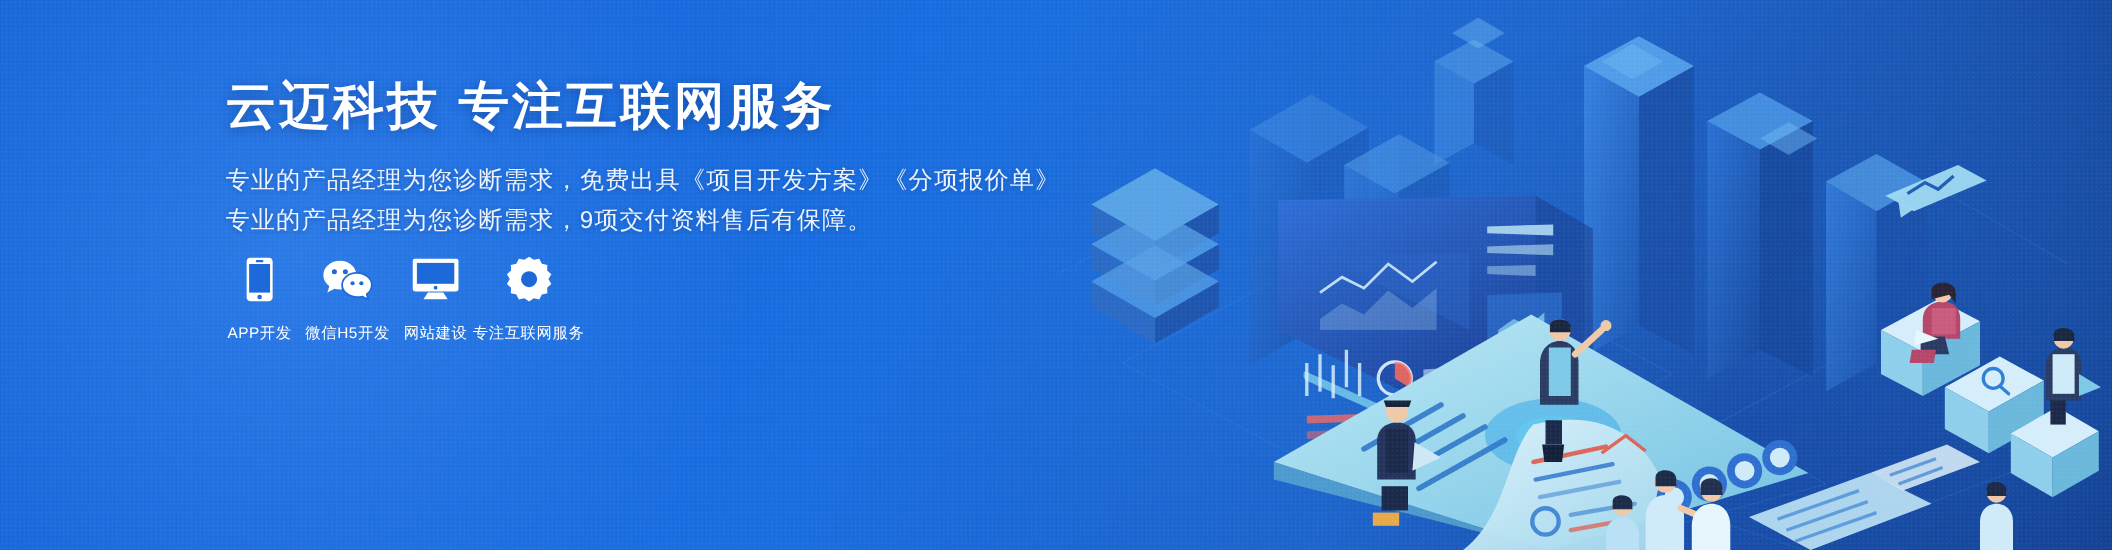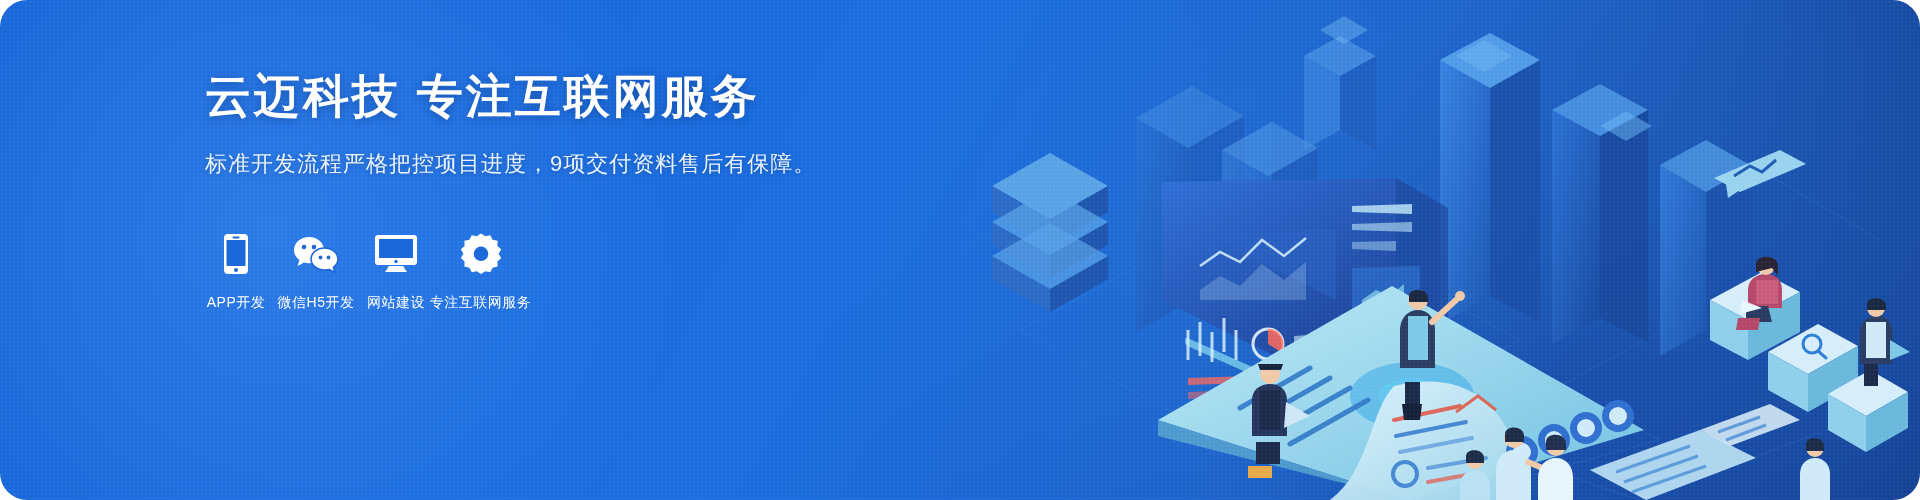--- a/index.html
+++ b/index.html
@@ -5,21 +5,20 @@
   * { margin:0; padding:0; box-sizing:border-box; }
   html, body {
     width:1920px; height:500px; overflow:hidden;
     font-family:"Liberation Sans","DejaVu Sans",sans-serif;
   }
   .banner{
     position:relative; width:1920px; height:500px; overflow:hidden;
     background:
       radial-gradient(ellipse 1100px 700px at 78% 52%, rgba(40,120,215,0.55) 0%, rgba(30,95,195,0.0) 62%),
       linear-gradient(118deg,#1565d8 0%,#1868dc 22%,#1a6ee0 44%,#1b5fc8 68%,#15479f 88%,#123c8c 100%);
-    border-radius: 27px;
   }
   
   .tex{
     position:absolute; inset:0;
     background-image:radial-gradient(rgba(255,255,255,0.055) 1px, transparent 1px);
     background-size:4px 4px;
     pointer-events:none;
   }
   .glow{
     position:absolute; left:-180px; top:-220px; width:900px; height:900px;
@@ -339,21 +338,22 @@
         <path d="M906 444 C906 436 924 436 924 446 L924 451 L906 451 Z" fill="#1c2b47"></path>
       </g>
     </svg>
   </div>
 
   <div class="tex"></div>
 
   <div class="copy">
     <div class="headline">云迈科技 专注互联网服务</div>
     <div class="sub">
-      <div class="sub-line">标准开发流程严格把控项目进度，9项交付资料售后有保障。</div>
+      <div class="sub-line">专业的产品经理为您诊断需求，免费出具《项目开发方案》《分项报价单》</div>
+      <div class="sub-line">专业的产品经理为您诊断需求，9项交付资料售后有保障。</div>
     </div>
   </div>
 
   <div class="services">
 
     <div class="svc" style="width: 72px;">
       <div class="svc-ico">
         <svg width="24" height="40" viewBox="0 0 24 40">
           <rect x="0" y="0" width="24" height="40" rx="4" fill="#ffffff"></rect>
           <rect x="2.5" y="6" width="19" height="26" fill="#1e69d9"></rect>

